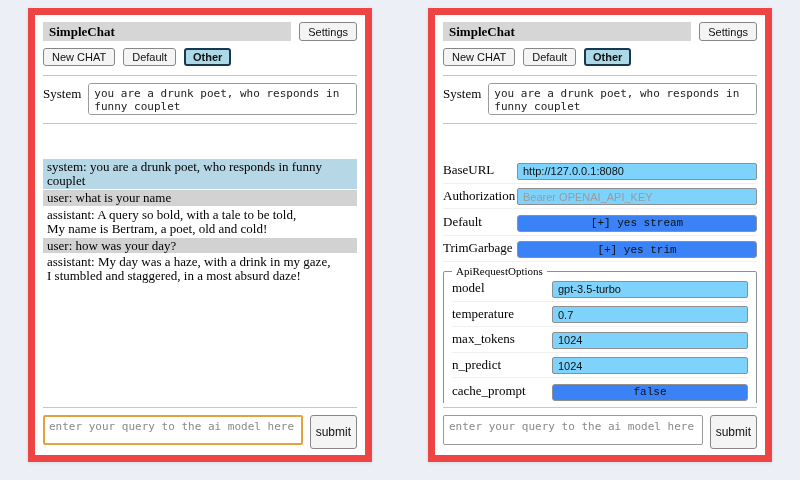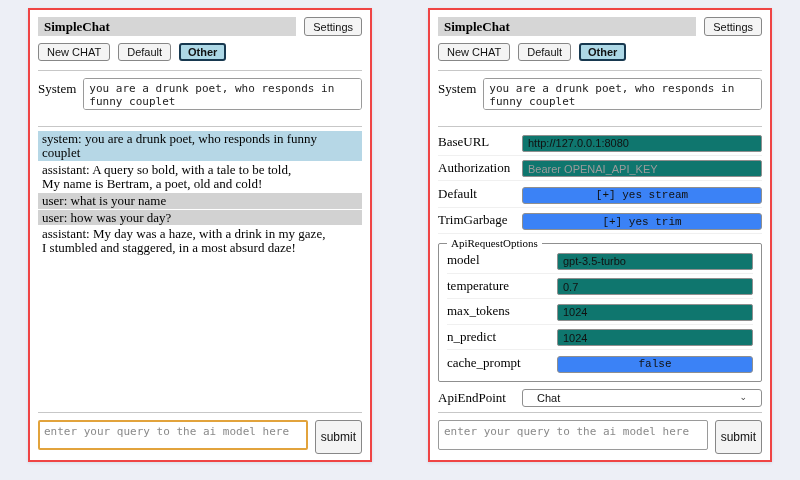--- a/index.html
+++ b/index.html
@@ -5,66 +5,66 @@
   html, body { margin:0; padding:0; overflow:hidden; }
   body {
     width:800px; height:480px;
     background:#edeff6;
     font-family:"Liberation Serif", serif;
   }
   .page { display:flex; justify-content:center; gap:56px; padding-top:8px; }
   .panel {
     width:344px; height:454px; box-sizing:border-box;
     background:#ffffff;
-    border:2px solid #ef4444;
+    border:7px solid #ef4444;
     box-shadow:0 1px 3px rgba(40,50,90,.10);
     padding:6px 8px;
     display:flex; flex-direction:column;
   }
   
   .titlebar { display:flex; gap:8px; align-items:stretch; margin:1px 0 7px; }
   .title {
     flex:1; background:#d6d6d6; color:#000;
     font-weight:bold; font-size:13px; line-height:17px; padding:1px 6px;
   }
   button.btn {
     font-family:"Liberation Sans", sans-serif; font-size:11px; color:#111;
     background:#f4f4f4; border:1px solid #878787; border-radius:3px;
     padding:1px 8px; line-height:14px; cursor:pointer;
   }
   .toolbar { display:flex; gap:8px; margin-bottom:5px; }
   .toolbar .btn.active { background:#add8e6; border:2px solid #17384f; padding:0 7px;font-weight:bold; }
   hr.rule { border:none; border-top:1px solid #c7c7c7; margin:4px 0; }
   
-  .system-row { display:flex; gap:7px; margin:3px 0 12px; }
+  .system-row { display:flex; gap:7px; margin:3px 0 4px; }
   .lbl { font-size:13px; color:#000; }
   .system-row .lbl { padding-top:3px; }
   textarea.mono, .mono {
     font-family:"DejaVu Sans Mono", monospace; font-size:11px;
   }
   textarea.sys-ta {
     flex:1; height:24px; resize:none;
     border:1px solid #9a9a9a; border-radius:3px; padding:3px 5px;
     color:#222; background:#fff;
   }
   
-  .content { flex:1; overflow:hidden; }
+  .content { flex:1; overflow:hidden;margin-top:31px; }
   
   .msg { font-size:13px; line-height:1.07; padding:1px 4px; margin-bottom:1px; white-space:pre-line; color:#000; }
   .msg.system { background:#b6d7e6; }
   .msg.user   { background:#d2d2d2; }
   
   .set-row { display:flex; align-items:center; padding:2px 0 3px; border-bottom:1px solid #f0f0f0; margin-bottom:1px; }
   .set-row .lbl { flex:1; font-size:13px; }
   .widget { width:240px; }
   input.txt {
     width:100%; box-sizing:border-box; height:17px;
     border:1px solid #8f8f8f; border-radius:2px;
     font-family:"Liberation Sans", sans-serif; font-size:11px;
-    padding:1px 5px; color:#111; background:#0f766e;
+    padding:1px 5px; color:#111; background:#7dd3fc;
   }
   input.txt::placeholder { color:#9b9b9b; }
   button.toggle {
     width:100%; box-sizing:border-box; height:17px;
     font-family:Liberation Mono, monospace; font-size:11px; color:#111;
     background:#3b82f6; border:1px solid #8f8f8f; border-radius:3px; cursor:pointer;
   }
   .select {
     width:100%; box-sizing:border-box; height:18px;
     background:#fff; border:1px solid #8f8f8f; border-radius:3px;
@@ -106,23 +106,23 @@
       <button class="btn active">Other</button>
     </div>
     <hr class="rule">
     <div class="system-row">
       <span class="lbl">System</span>
       <textarea class="sys-ta mono" spellcheck="false" style="">you are a drunk poet, who responds in funny couplet</textarea>
     </div>
     <hr class="rule">
     <div class="content">
       <div class="msg system">system: you are a drunk poet, who responds in funny couplet</div>
+      <div class="msg user">user: what is your name</div>
       <div class="msg assistant">assistant: A query so bold, with a tale to be told,
 My name is Bertram, a poet, old and cold!</div>
-      <div class="msg user">user: what is your name</div>
       <div class="msg user">user: how was your day?</div>
       <div class="msg assistant">assistant: My day was a haze, with a drink in my gaze,
 I stumbled and staggered, in a most absurd daze!</div>
     </div>
     <hr class="rule">
     <div class="query-row">
       <textarea class="query mono focused" spellcheck="false" placeholder="enter your query to the ai model here" style=""></textarea>
       <button class="btn submit">submit</button>
     </div>
   </section>

